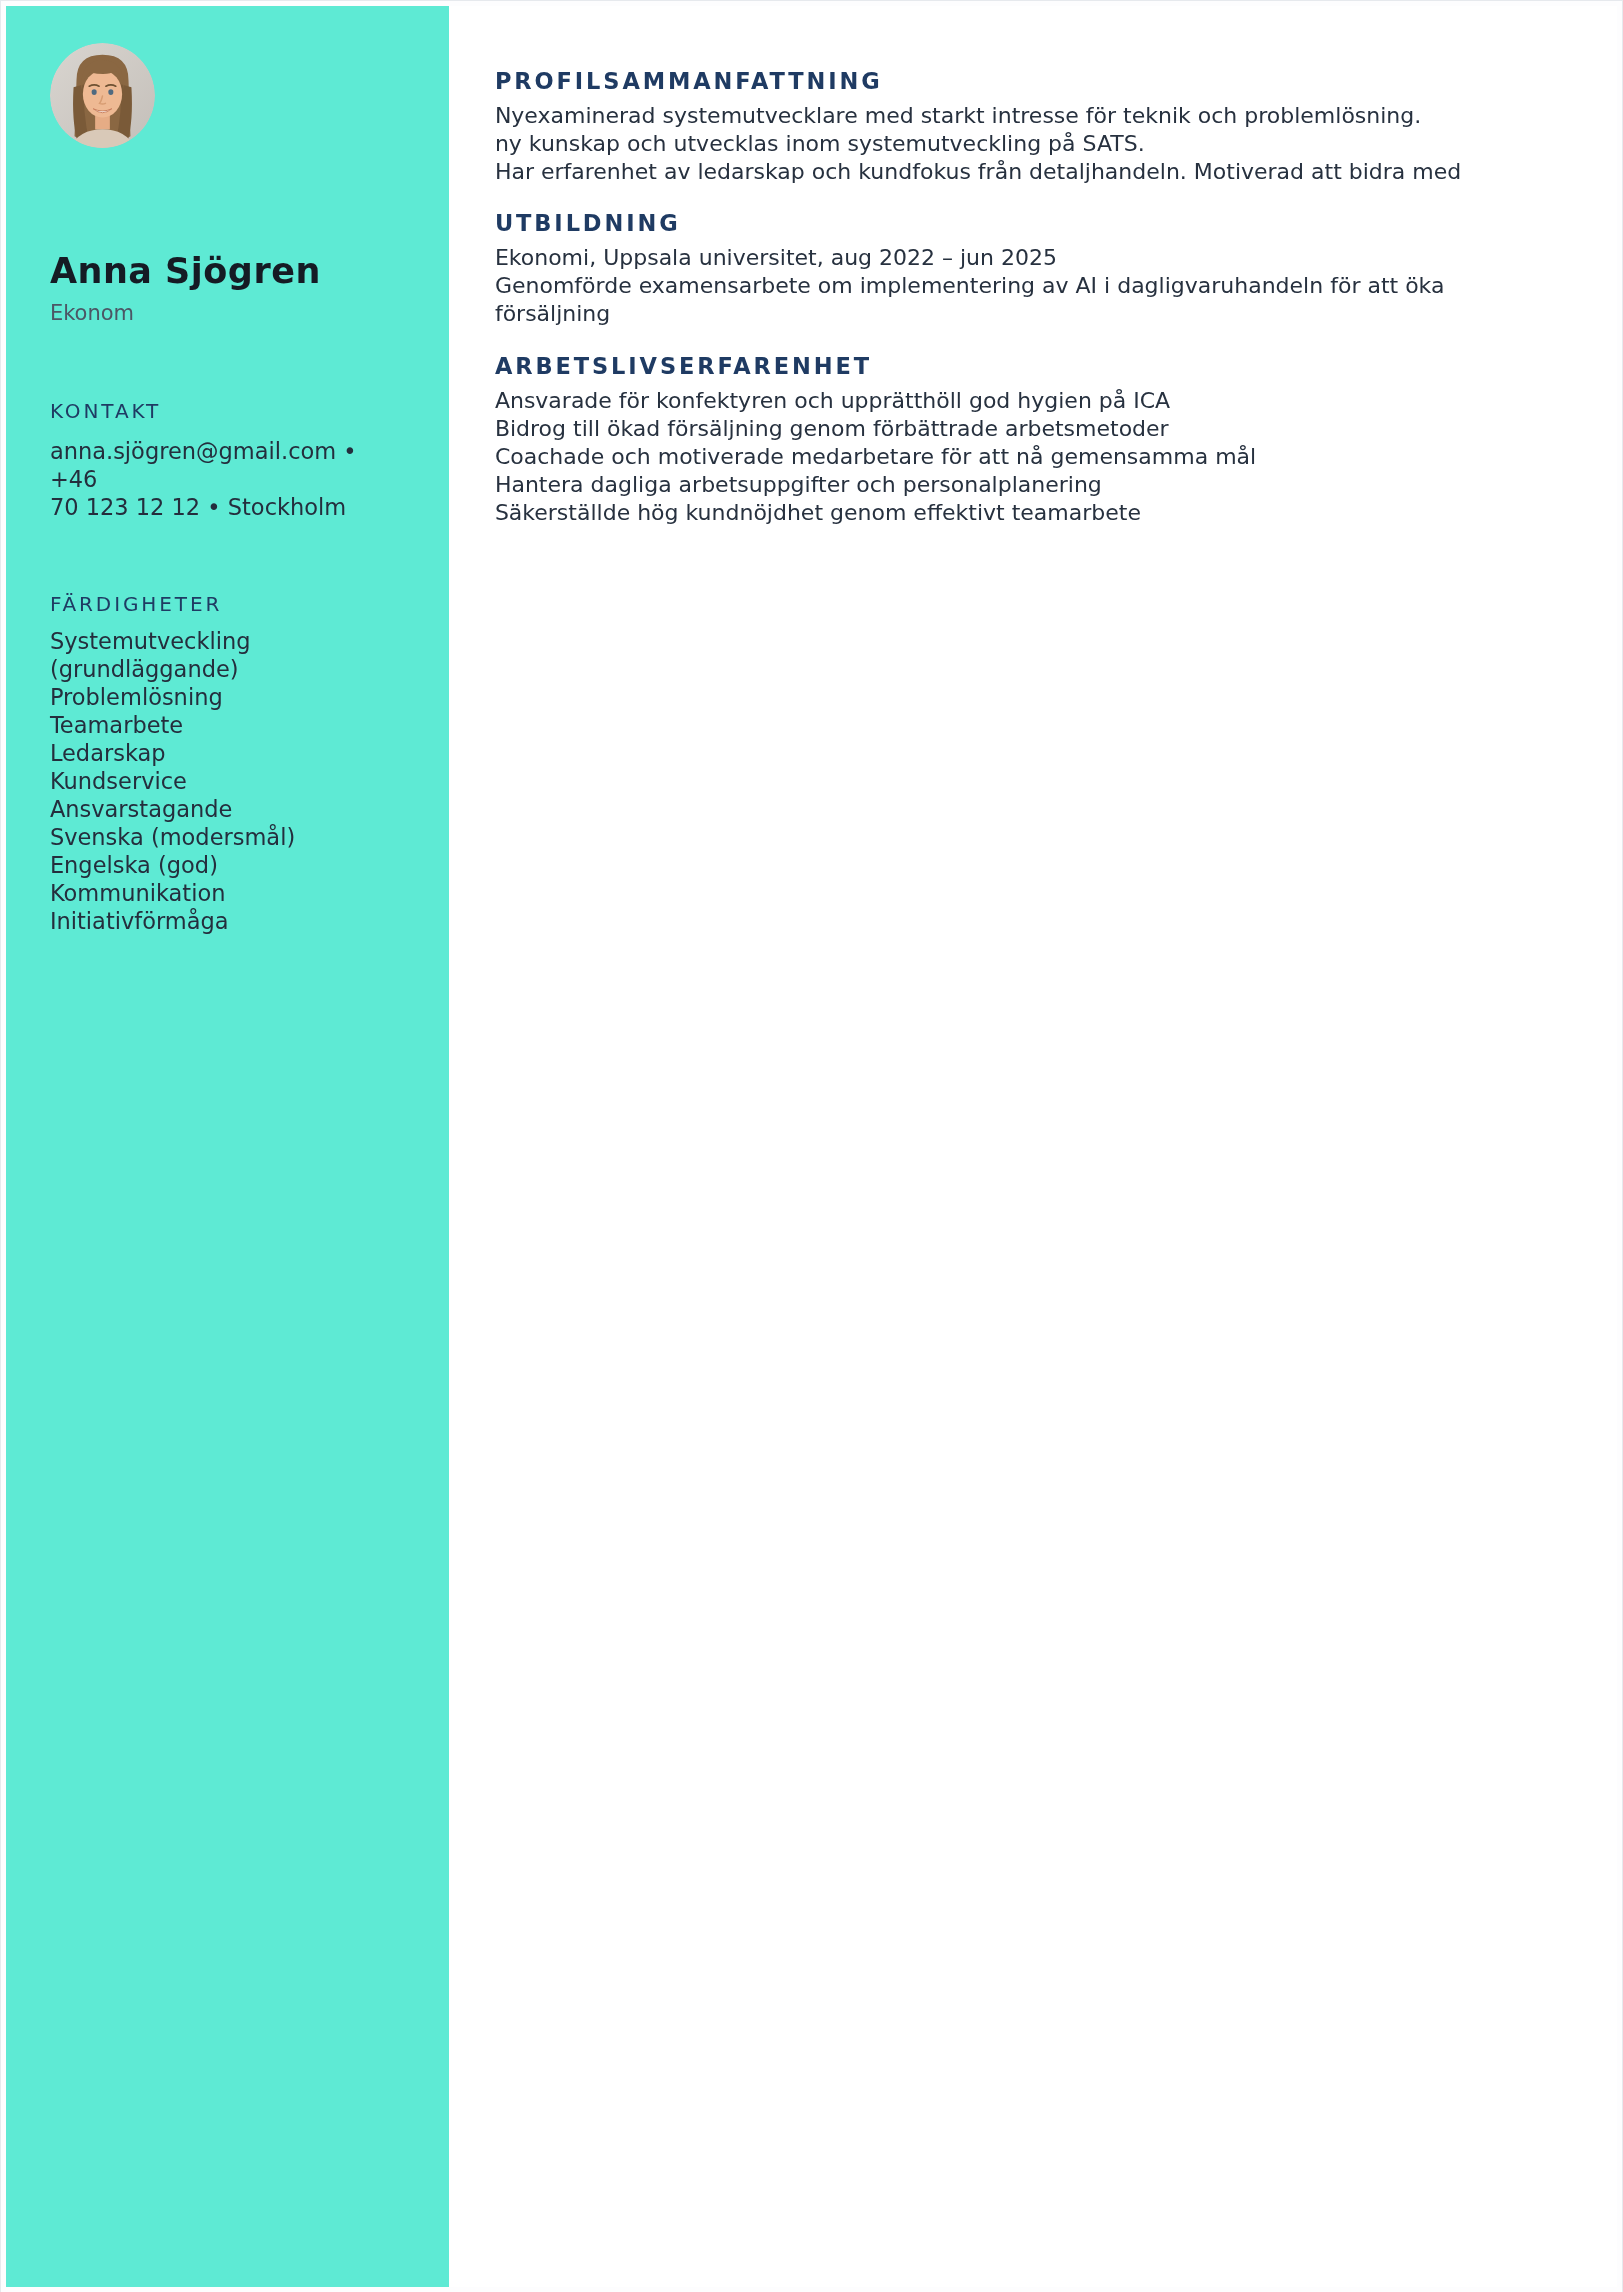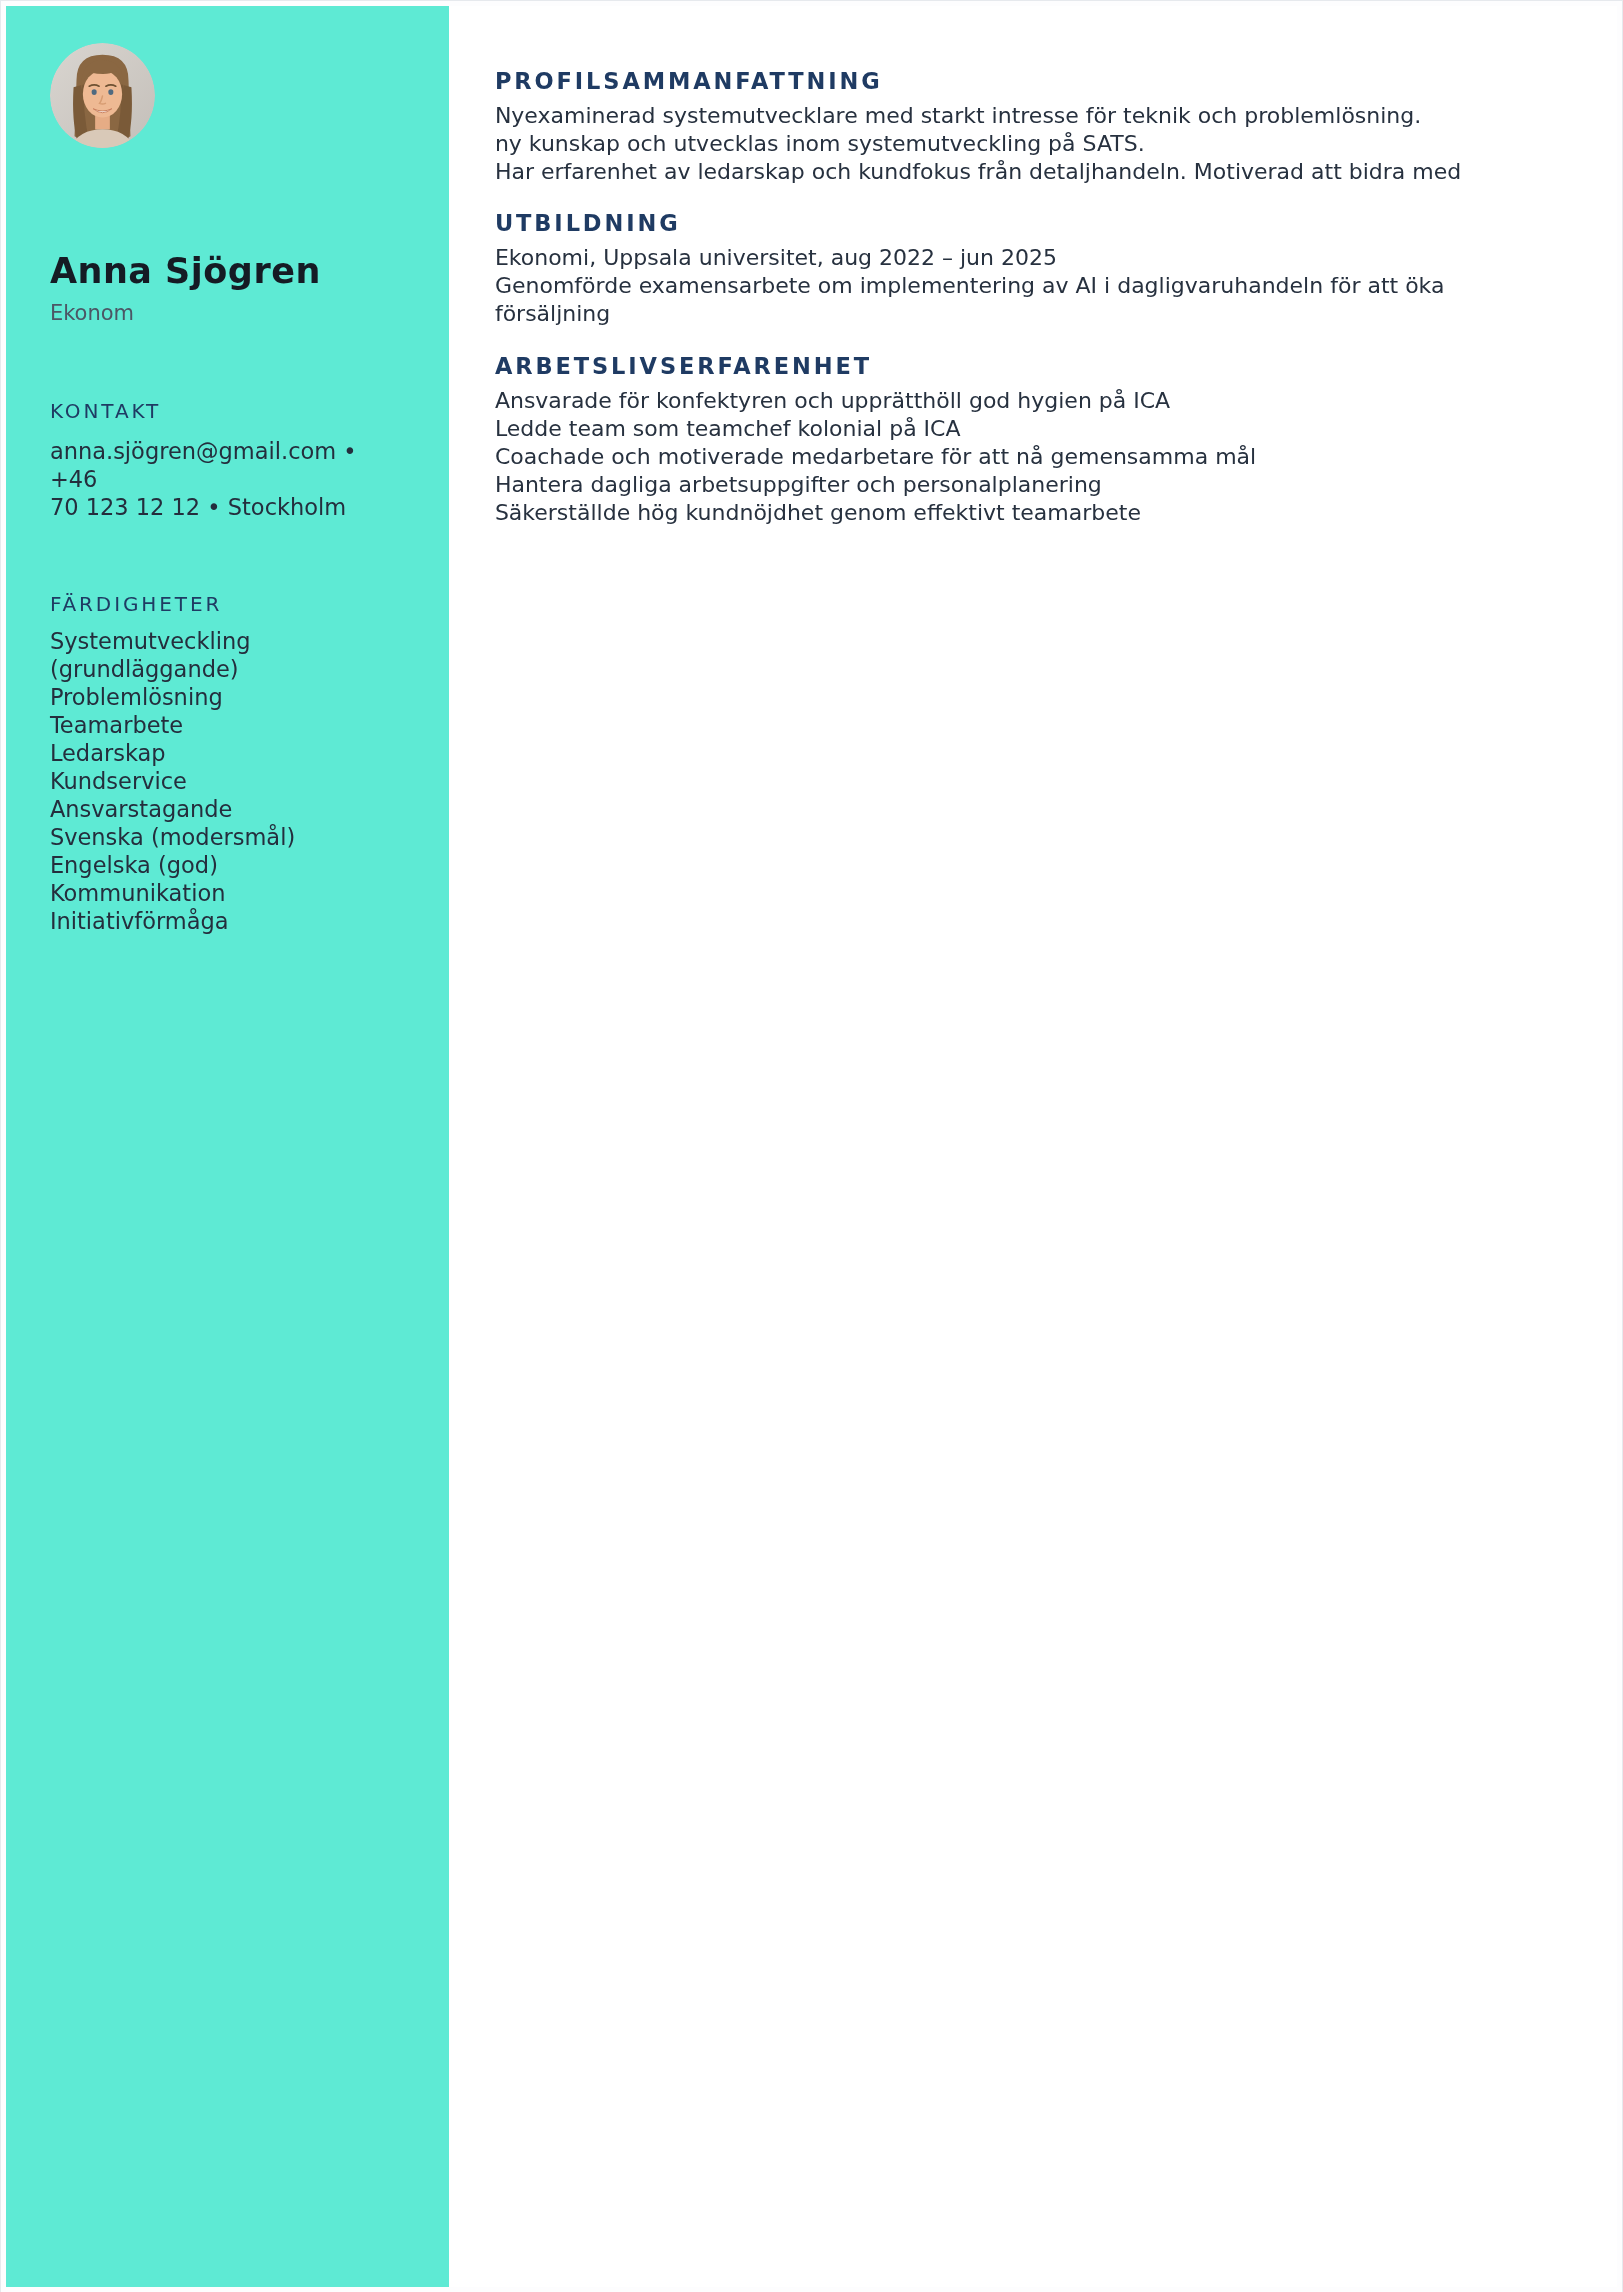--- a/index.html
+++ b/index.html
@@ -134,21 +134,21 @@
         </section>
         <section class="section">
           <div class="section-heading">UTBILDNING</div>
           <div class="section-line">Ekonomi, Uppsala universitet, aug 2022 – jun 2025</div>
           <div class="section-line">Genomförde examensarbete om implementering av AI i dagligvaruhandeln för att öka</div>
           <div class="section-line">försäljning</div>
         </section>
         <section class="section">
           <div class="section-heading">ARBETSLIVSERFARENHET</div>
           <div class="section-line">Ansvarade för konfektyren och upprätthöll god hygien på ICA</div>
-          <div class="section-line">Ledde team som teamchef kolonial på ICA</div>
+          <div class="section-line">Bidrog till ökad försäljning genom förbättrade arbetsmetoder</div>
           <div class="section-line">Coachade och motiverade medarbetare för att nå gemensamma mål</div>
           <div class="section-line">Hantera dagliga arbetsuppgifter och personalplanering</div>
           <div class="section-line">Säkerställde hög kundnöjdhet genom effektivt teamarbete</div>
         </section>
       </main>
 
   </div>
 </div>
 
 

